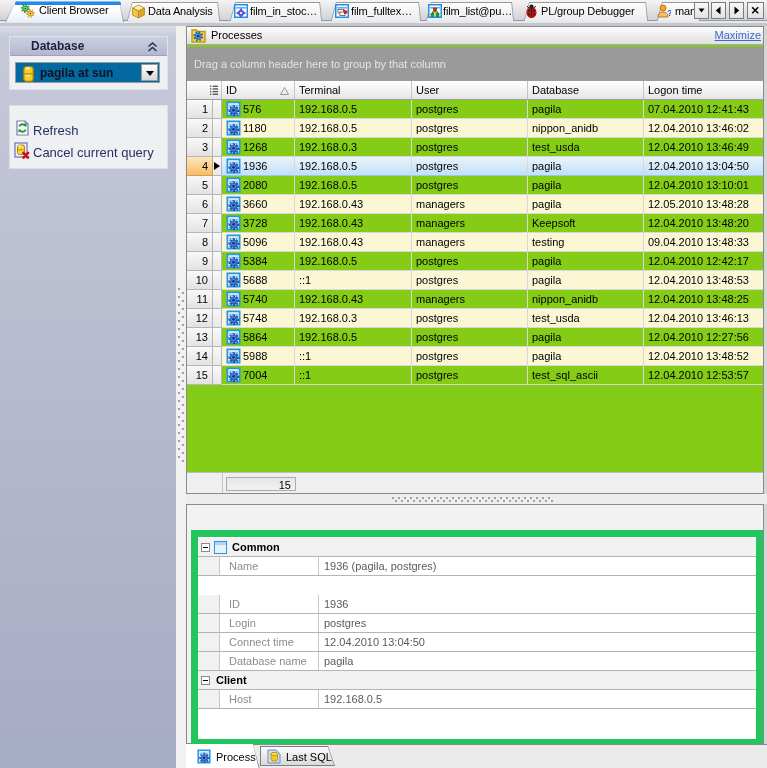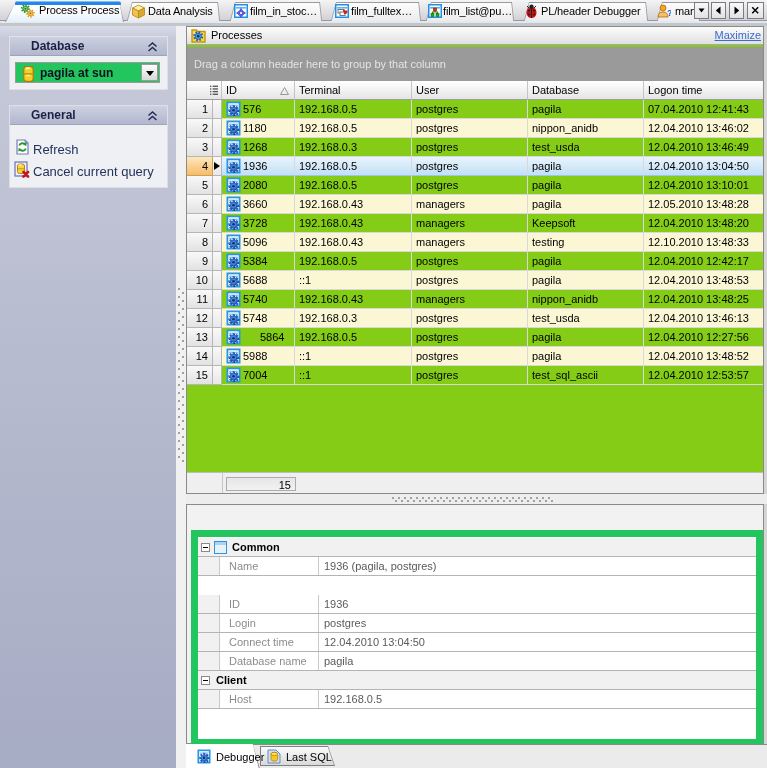--- a/index.html
+++ b/index.html
@@ -17,21 +17,21 @@
 .tab.active .blue{position:absolute;left:10px;right:3px;top:0px;height:4px;background:linear-gradient(#7cc0fa 0 1px,#2787e9 1px 100%);border-radius:3px 3px 0 0}
 .tbtn{position:absolute;top:2px;width:15px;height:17px;background:linear-gradient(#f8f8f9,#e2e2e5);border:1px solid #7c7c80}
 .tbtn svg{position:absolute;left:0;top:0}
 
 #sidebar{position:absolute;left:0;top:26px;width:176px;height:742px;background:linear-gradient(#d8dce9 0px,#c6c9d8 12px,#b3b8cd 55%,#a7acc5 100%)}
 .grp{position:absolute;left:10px;width:157px;outline:1px solid rgba(255,255,255,0.45)}
 .grphdr{height:19px;background:linear-gradient(#ccd0e0,#b2b7ce);border-bottom:1px solid #9ea3bc;position:relative}
 .grphdr .t{position:absolute;left:21px;top:2px;font-size:12px;font-weight:bold;color:#1c2144}
 .grpbody{background:#eff0f4;position:relative}
 
-#combo{position:absolute;left:5px;top:6px;width:145px;height:21px;background:#22c55e;border:1px solid #9a9a9a}
+#combo{position:absolute;left:5px;top:6px;width:145px;height:21px;background:#0369a1;border:1px solid #9a9a9a}
 #combo .ct{position:absolute;left:24px;top:3px;font-weight:bold;font-size:12px;color:#101020}
 #combo .btn{position:absolute;right:1px;top:1px;width:17px;height:17px;background:linear-gradient(#fdfdfd,#d8d8d8);border:1px solid #9a9a9a}
 #combo .btn:after{content:"";position:absolute;left:4px;top:6px;border:4px solid transparent;border-top:5px solid #000}
 .slink{position:absolute;left:23px;white-space:nowrap;color:#25315f;font-size:13px}
 
 #vsplit{position:absolute;left:176px;top:26px;width:10px;height:742px;background:#f1f1f1}
 .vdots{position:absolute;width:2px;background-image:repeating-linear-gradient(#a2a2a2 0 2px,transparent 2px 8px)}
 #hsplit{position:absolute;left:186px;top:494px;width:581px;height:10px;background:#ededee}
 .hdots{position:absolute;height:2px;background-image:repeating-linear-gradient(90deg,#a2a2a2 0 2px,transparent 2px 6px)}
 
@@ -115,21 +115,21 @@
       <span class="fill"></span>
       <span class="blue"></span>
       <svg width="16" height="16" viewBox="0 0 16 16" style="left:15px">
         <path d="M10.00 5.58 L9.63 7.41 L8.25 6.82 L7.60 7.78 L8.67 8.84 L7.11 9.87 L6.55 8.48 L5.41 8.70 L5.42 10.20 L3.59 9.83 L4.18 8.45 L3.22 7.80 L2.16 8.87 L1.13 7.31 L2.52 6.75 L2.30 5.61 L0.80 5.62 L1.17 3.79 L2.55 4.38 L3.20 3.42 L2.13 2.36 L3.69 1.33 L4.25 2.72 L5.39 2.50 L5.38 1.00 L7.21 1.37 L6.62 2.75 L7.58 3.40 L8.64 2.33 L9.67 3.89 L8.28 4.45 L8.50 5.59 Z" fill="#2f9a3e"></path>
         <circle cx="5.4" cy="5.6" r="2" fill="#7cd389"></circle>
         <circle cx="5.4" cy="5.6" r="0.9" fill="#1c6627"></circle>
         <path d="M14.37 12.06 L13.38 13.50 L12.41 12.49 L11.50 13.08 L12.03 14.38 L10.32 14.70 L10.35 13.30 L9.28 13.08 L8.74 14.37 L7.30 13.38 L8.31 12.41 L7.72 11.50 L6.42 12.03 L6.10 10.32 L7.50 10.35 L7.72 9.28 L6.43 8.74 L7.42 7.30 L8.39 8.31 L9.30 7.72 L8.77 6.42 L10.48 6.10 L10.45 7.50 L11.52 7.72 L12.06 6.43 L13.50 7.42 L12.49 8.39 L13.08 9.30 L14.38 8.77 L14.70 10.48 L13.30 10.45 L13.08 11.52 Z" fill="#e09a18"></path>
         <circle cx="10.4" cy="10.4" r="1.9" fill="#f7cf7a"></circle>
         <circle cx="10.4" cy="10.4" r="0.9" fill="#8a5c00"></circle>
       </svg>
-      <span class="lbl" style="left:34px">Process Process</span>
+      <span class="lbl" style="left:34px">Client Browser</span>
     </div>
     <div class="tab" style="left:122px;width:100px">
       <span class="shape"></span>
       <span class="fill"></span>
       <svg width="15" height="15" viewBox="0 0 15 15" style="left:9px">
         <path d="M7.5 1 L13.5 4 L7.5 7 L1.5 4 Z" fill="#fdedaa" stroke="#b8860b" stroke-width="0.8"></path>
         <path d="M1.5 4 L7.5 7 L7.5 14 L1.5 11 Z" fill="#efc44e" stroke="#b8860b" stroke-width="0.8"></path>
         <path d="M13.5 4 L7.5 7 L7.5 14 L13.5 11 Z" fill="#d9a832" stroke="#b8860b" stroke-width="0.8"></path>
       </svg>
       <span class="lbl" style="left:26px">Data Analysis</span>
@@ -180,21 +180,21 @@
       <svg width="15" height="15" viewBox="0 0 15 15" style="left:5px">
         <ellipse cx="7.5" cy="8.5" rx="5" ry="5.5" fill="#cc1111"></ellipse>
         <circle cx="7.5" cy="2.8" r="2.2" fill="#222"></circle>
         <path d="M7.5 3.5 L7.5 14" stroke="#222" stroke-width="1"></path>
         <circle cx="5" cy="6.5" r="1.1" fill="#222"></circle>
         <circle cx="10" cy="6.5" r="1.1" fill="#222"></circle>
         <circle cx="4.8" cy="10.5" r="1.1" fill="#222"></circle>
         <circle cx="10.2" cy="10.5" r="1.1" fill="#222"></circle>
         <path d="M3 2 L5 4 M12 2 L10 4" stroke="#222" stroke-width="1"></path>
       </svg>
-      <span class="lbl" style="left:22px">PL/header Debugger</span>
+      <span class="lbl" style="left:22px">PL/group Debugger</span>
     </div>
     <div class="tab" style="left:652px;width:50px">
       <span class="shape"></span>
       <span class="fill"></span>
       <svg width="14" height="14" viewBox="0 0 14 14" style="left:5px">
         <circle cx="6" cy="4" r="3" fill="#f5a623" stroke="#b06a00" stroke-width="0.8"></circle>
         <path d="M1 13 Q1 8 6 8 Q11 8 11 13 Z" fill="#f5c06a" stroke="#b06a00" stroke-width="0.8"></path>
         <text x="10" y="12" font-size="9" font-weight="bold" fill="#2255cc" font-family="Liberation Sans">?</text>
       </svg>
       <span class="lbl" style="left:23px">mana</span>
@@ -232,26 +232,20 @@
           <div id="combo">
             <svg width="11" height="16" viewBox="0 0 10.2 15.2" style="position:absolute;left:7px;top:3px">
               <use href="#cyl"></use>
             </svg>
             <span class="ct">pagila at sun</span>
             <span class="btn"></span>
           </div>
         </div>
   </div>
   <div class="grp" style="top:80px">
-    <div class="grphdr">
-          <span class="t">General</span>
-          <svg width="11" height="10" style="position:absolute;right:9px;top:5px">
-            <path d="M1.5 4.5 L5.5 1 L9.5 4.5 M1.5 9 L5.5 5.5 L9.5 9" stroke="#252c50" stroke-width="1.4" fill="none"></path>
-          </svg>
-        </div>
     <div class="grpbody" style="height:62px">
           <svg width="13" height="16" viewBox="0 0 13 16" style="position:absolute;left:6px;top:14px">
             <path d="M1 1 L9 1 L12 4 L12 15 L1 15 Z" fill="#fff" stroke="#7878c0" stroke-width="1.2"></path>
             <path d="M9 1 L12 4 L9 4 Z" fill="#9ac1ee" stroke="#7878c0" stroke-width="0.8"></path>
             <path d="M3.2 6.5 A3.4 3.4 0 0 1 9.3 5.8" stroke="#1f9e28" stroke-width="1.9" fill="none"></path>
             <path d="M10.8 3.4 L10.3 7.2 L7.2 5.2 Z" fill="#1f9e28"></path>
             <path d="M9.8 9.5 A3.4 3.4 0 0 1 3.7 10.2" stroke="#1f9e28" stroke-width="1.9" fill="none"></path>
             <path d="M2.2 12.6 L2.7 8.8 L5.8 10.8 Z" fill="#1f9e28"></path>
           </svg>
           <span class="slink" style="top:17px">Refresh</span>
@@ -469,21 +463,21 @@
               <path d="M7.03 4.71 L9.17 4.71 L8.83 6.37 L10.08 6.89 L11.01 5.47 L12.53 6.99 L11.11 7.92 L11.63 9.17 L13.29 8.83 L13.29 10.97 L11.63 10.63 L11.11 11.88 L12.53 12.81 L11.01 14.33 L10.08 12.91 L8.83 13.43 L9.17 15.09 L7.03 15.09 L7.37 13.43 L6.12 12.91 L5.19 14.33 L3.67 12.81 L5.09 11.88 L4.57 10.63 L2.91 10.97 L2.91 8.83 L4.57 9.17 L5.09 7.92 L3.67 6.99 L5.19 5.47 L6.12 6.89 L7.37 6.37 Z" fill="#123a80"></path>
               <path d="M6.43 4.11 L8.57 4.11 L8.23 5.77 L9.48 6.29 L10.41 4.87 L11.93 6.39 L10.51 7.32 L11.03 8.57 L12.69 8.23 L12.69 10.37 L11.03 10.03 L10.51 11.28 L11.93 12.21 L10.41 13.73 L9.48 12.31 L8.23 12.83 L8.57 14.49 L6.43 14.49 L6.77 12.83 L5.52 12.31 L4.59 13.73 L3.07 12.21 L4.49 11.28 L3.97 10.03 L2.31 10.37 L2.31 8.23 L3.97 8.57 L4.49 7.32 L3.07 6.39 L4.59 4.87 L5.52 6.29 L6.77 5.77 Z" fill="#2e6ac8"></path>
               <circle cx="7.5" cy="9.3" r="2.4" fill="#4e8ede"></circle>
               <circle cx="7.5" cy="9.3" r="1.3" fill="#102f66"></circle>
             </svg>
             <span style="position:absolute;left:21px;top:3px">5096</span>
           </div>
           <div class="dc w-ter cream">192.168.0.43</div>
           <div class="dc w-usr cream">managers</div>
           <div class="dc w-db cream">testing</div>
-          <div class="dc w-log cream">12.10.2010 13:48:33</div>
+          <div class="dc w-log cream">09.04.2010 13:48:33</div>
         </div>
         <div class="grow" style="top:225px">
           <div class="nc">9</div>
           <div class="ic"></div>
           <div class="dc w-id gearcell">
             <svg width="15" height="16" viewBox="0 0 15 16">
               <rect x="1.4" y="1.4" width="12.2" height="13.2" fill="#fff" stroke="#2596e8" stroke-width="1.8"></rect>
               <rect x="3" y="3.6" width="9" height="1.5" fill="#8ec6f2"></rect>
               <path d="M7.03 4.71 L9.17 4.71 L8.83 6.37 L10.08 6.89 L11.01 5.47 L12.53 6.99 L11.11 7.92 L11.63 9.17 L13.29 8.83 L13.29 10.97 L11.63 10.63 L11.11 11.88 L12.53 12.81 L11.01 14.33 L10.08 12.91 L8.83 13.43 L9.17 15.09 L7.03 15.09 L7.37 13.43 L6.12 12.91 L5.19 14.33 L3.67 12.81 L5.09 11.88 L4.57 10.63 L2.91 10.97 L2.91 8.83 L4.57 9.17 L5.09 7.92 L3.67 6.99 L5.19 5.47 L6.12 6.89 L7.37 6.37 Z" fill="#123a80"></path>
               <path d="M6.43 4.11 L8.57 4.11 L8.23 5.77 L9.48 6.29 L10.41 4.87 L11.93 6.39 L10.51 7.32 L11.03 8.57 L12.69 8.23 L12.69 10.37 L11.03 10.03 L10.51 11.28 L11.93 12.21 L10.41 13.73 L9.48 12.31 L8.23 12.83 L8.57 14.49 L6.43 14.49 L6.77 12.83 L5.52 12.31 L4.59 13.73 L3.07 12.21 L4.49 11.28 L3.97 10.03 L2.31 10.37 L2.31 8.23 L3.97 8.57 L4.49 7.32 L3.07 6.39 L4.59 4.87 L5.52 6.29 L6.77 5.77 Z" fill="#2e6ac8"></path>
@@ -559,21 +553,21 @@
           <div class="ic"></div>
           <div class="dc w-id gearcell">
             <svg width="15" height="16" viewBox="0 0 15 16">
               <rect x="1.4" y="1.4" width="12.2" height="13.2" fill="#fff" stroke="#2596e8" stroke-width="1.8"></rect>
               <rect x="3" y="3.6" width="9" height="1.5" fill="#8ec6f2"></rect>
               <path d="M7.03 4.71 L9.17 4.71 L8.83 6.37 L10.08 6.89 L11.01 5.47 L12.53 6.99 L11.11 7.92 L11.63 9.17 L13.29 8.83 L13.29 10.97 L11.63 10.63 L11.11 11.88 L12.53 12.81 L11.01 14.33 L10.08 12.91 L8.83 13.43 L9.17 15.09 L7.03 15.09 L7.37 13.43 L6.12 12.91 L5.19 14.33 L3.67 12.81 L5.09 11.88 L4.57 10.63 L2.91 10.97 L2.91 8.83 L4.57 9.17 L5.09 7.92 L3.67 6.99 L5.19 5.47 L6.12 6.89 L7.37 6.37 Z" fill="#123a80"></path>
               <path d="M6.43 4.11 L8.57 4.11 L8.23 5.77 L9.48 6.29 L10.41 4.87 L11.93 6.39 L10.51 7.32 L11.03 8.57 L12.69 8.23 L12.69 10.37 L11.03 10.03 L10.51 11.28 L11.93 12.21 L10.41 13.73 L9.48 12.31 L8.23 12.83 L8.57 14.49 L6.43 14.49 L6.77 12.83 L5.52 12.31 L4.59 13.73 L3.07 12.21 L4.49 11.28 L3.97 10.03 L2.31 10.37 L2.31 8.23 L3.97 8.57 L4.49 7.32 L3.07 6.39 L4.59 4.87 L5.52 6.29 L6.77 5.77 Z" fill="#2e6ac8"></path>
               <circle cx="7.5" cy="9.3" r="2.4" fill="#4e8ede"></circle>
               <circle cx="7.5" cy="9.3" r="1.3" fill="#102f66"></circle>
             </svg>
-            <span style="position:absolute;left:38px;top:3px">5864</span>
+            <span style="position:absolute;left:21px;top:3px">5864</span>
           </div>
           <div class="dc w-ter">192.168.0.5</div>
           <div class="dc w-usr">postgres</div>
           <div class="dc w-db">pagila</div>
           <div class="dc w-log">12.04.2010 12:27:56</div>
         </div>
         <div class="grow" style="top:320px">
           <div class="nc">14</div>
           <div class="ic"></div>
           <div class="dc w-id gearcell cream">
@@ -680,21 +674,21 @@
         <span class="shape"></span>
         <span class="fill"></span>
         <svg width="14" height="15" viewBox="0 0 15 16" style="left:11px;top:4px" class="bticon">
           <rect x="1.4" y="1.4" width="12.2" height="13.2" fill="#fff" stroke="#2596e8" stroke-width="1.8"></rect>
           <rect x="3" y="3.6" width="9" height="1.5" fill="#8ec6f2"></rect>
           <path d="M7.03 4.71 L9.17 4.71 L8.83 6.37 L10.08 6.89 L11.01 5.47 L12.53 6.99 L11.11 7.92 L11.63 9.17 L13.29 8.83 L13.29 10.97 L11.63 10.63 L11.11 11.88 L12.53 12.81 L11.01 14.33 L10.08 12.91 L8.83 13.43 L9.17 15.09 L7.03 15.09 L7.37 13.43 L6.12 12.91 L5.19 14.33 L3.67 12.81 L5.09 11.88 L4.57 10.63 L2.91 10.97 L2.91 8.83 L4.57 9.17 L5.09 7.92 L3.67 6.99 L5.19 5.47 L6.12 6.89 L7.37 6.37 Z" fill="#123a80"></path>
           <path d="M6.43 4.11 L8.57 4.11 L8.23 5.77 L9.48 6.29 L10.41 4.87 L11.93 6.39 L10.51 7.32 L11.03 8.57 L12.69 8.23 L12.69 10.37 L11.03 10.03 L10.51 11.28 L11.93 12.21 L10.41 13.73 L9.48 12.31 L8.23 12.83 L8.57 14.49 L6.43 14.49 L6.77 12.83 L5.52 12.31 L4.59 13.73 L3.07 12.21 L4.49 11.28 L3.97 10.03 L2.31 10.37 L2.31 8.23 L3.97 8.57 L4.49 7.32 L3.07 6.39 L4.59 4.87 L5.52 6.29 L6.77 5.77 Z" fill="#2e6ac8"></path>
           <circle cx="7.5" cy="9.3" r="2.4" fill="#4e8ede"></circle>
           <circle cx="7.5" cy="9.3" r="1.3" fill="#102f66"></circle>
         </svg>
-        <span class="lbl" style="left:30px">Debugger</span>
+        <span class="lbl" style="left:30px">Process</span>
       </div>
       <div class="btab" style="left:74px;width:75px">
         <span class="shape"></span>
         <span class="fill"></span>
         <svg width="14" height="15" viewBox="0 0 14 15" style="left:7px;top:3px">
           <path d="M1 1 L9 1 L13 5 L13 14 L1 14 Z" fill="#cfe0f5" stroke="#6a8ab8" stroke-width="1"></path>
           <g transform="translate(3,3)">
             <path d="M1 2 A3.3 1.6 0 0 1 7.6 2 L7.6 7.5 A3.3 1.6 0 0 1 1 7.5 Z" fill="#f5c821" stroke="#b8860b" stroke-width="0.8"></path>
             <ellipse cx="4.3" cy="2" rx="3.3" ry="1.6" fill="#fde373" stroke="#b8860b" stroke-width="0.8"></ellipse>
           </g>

